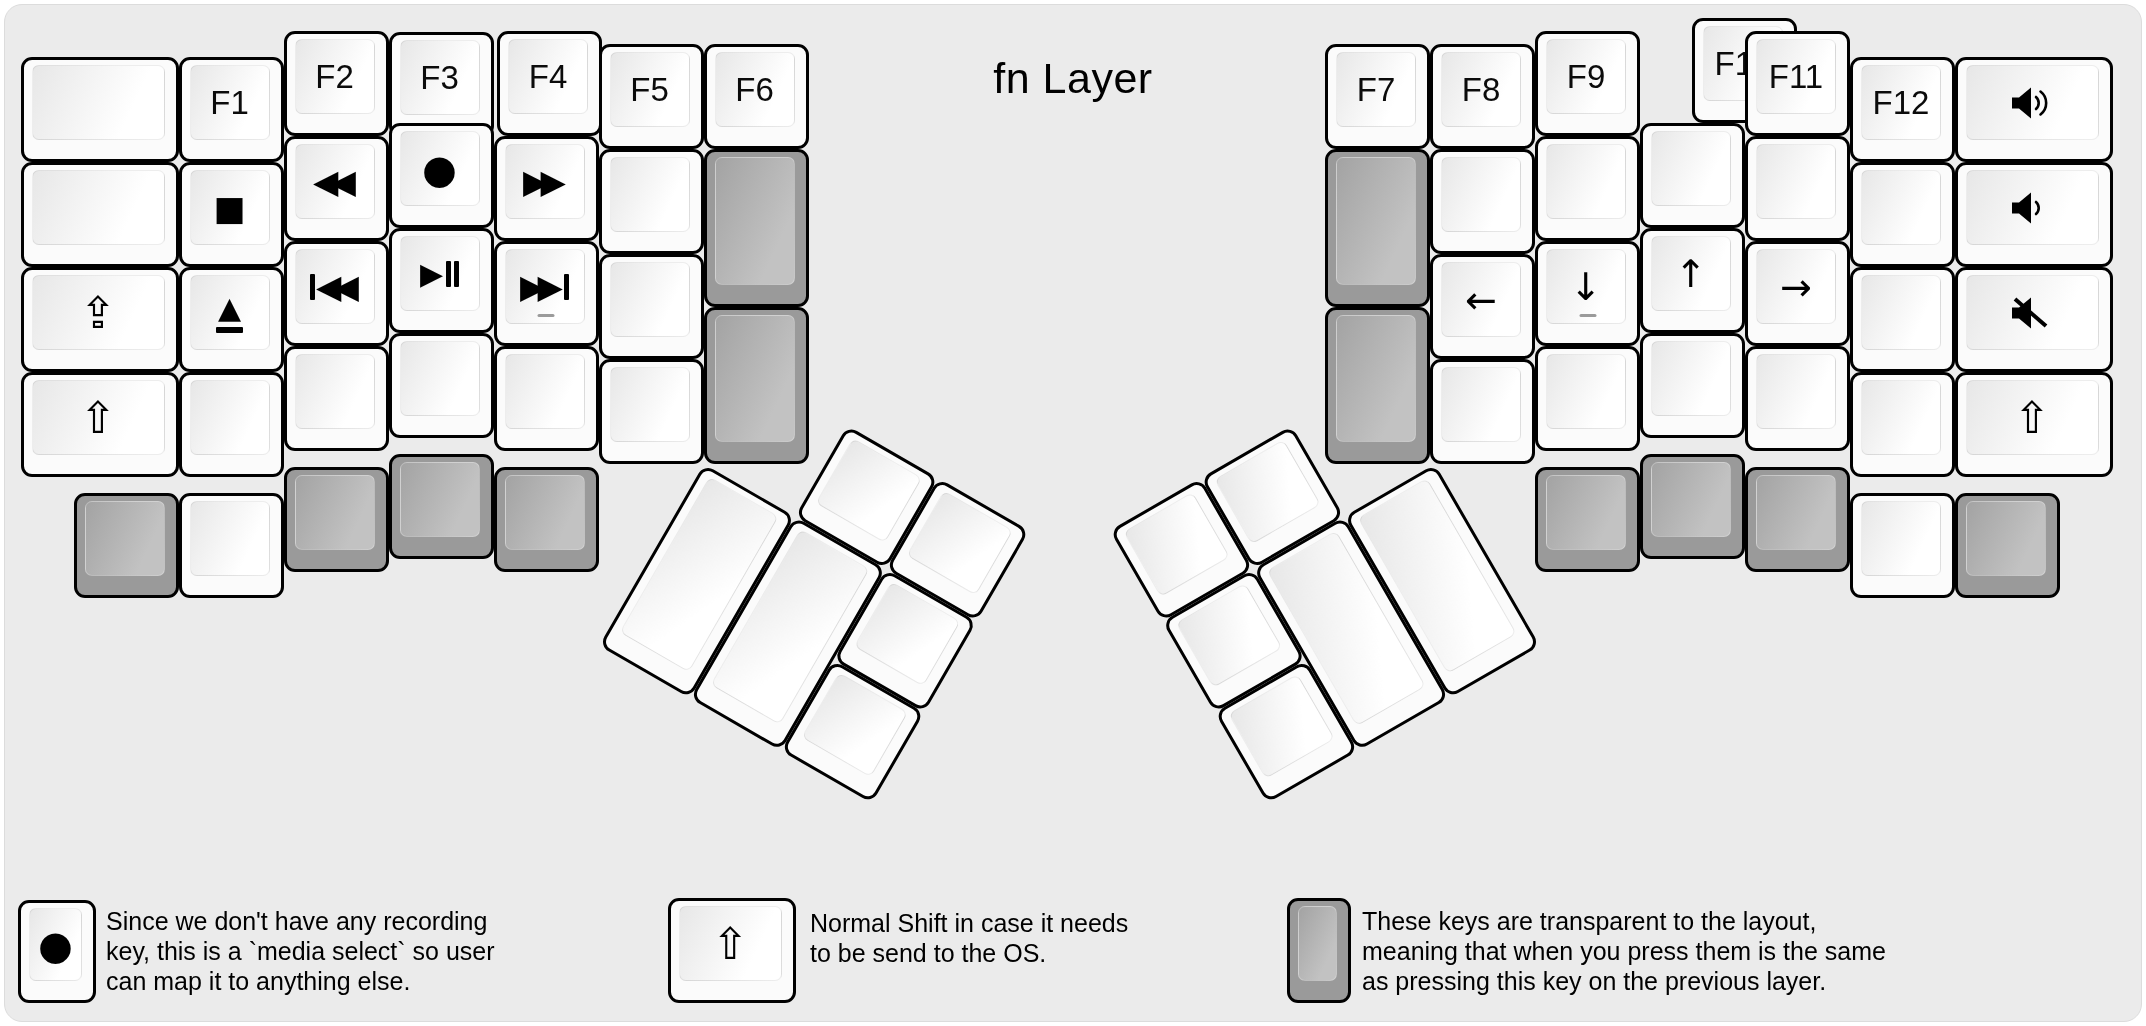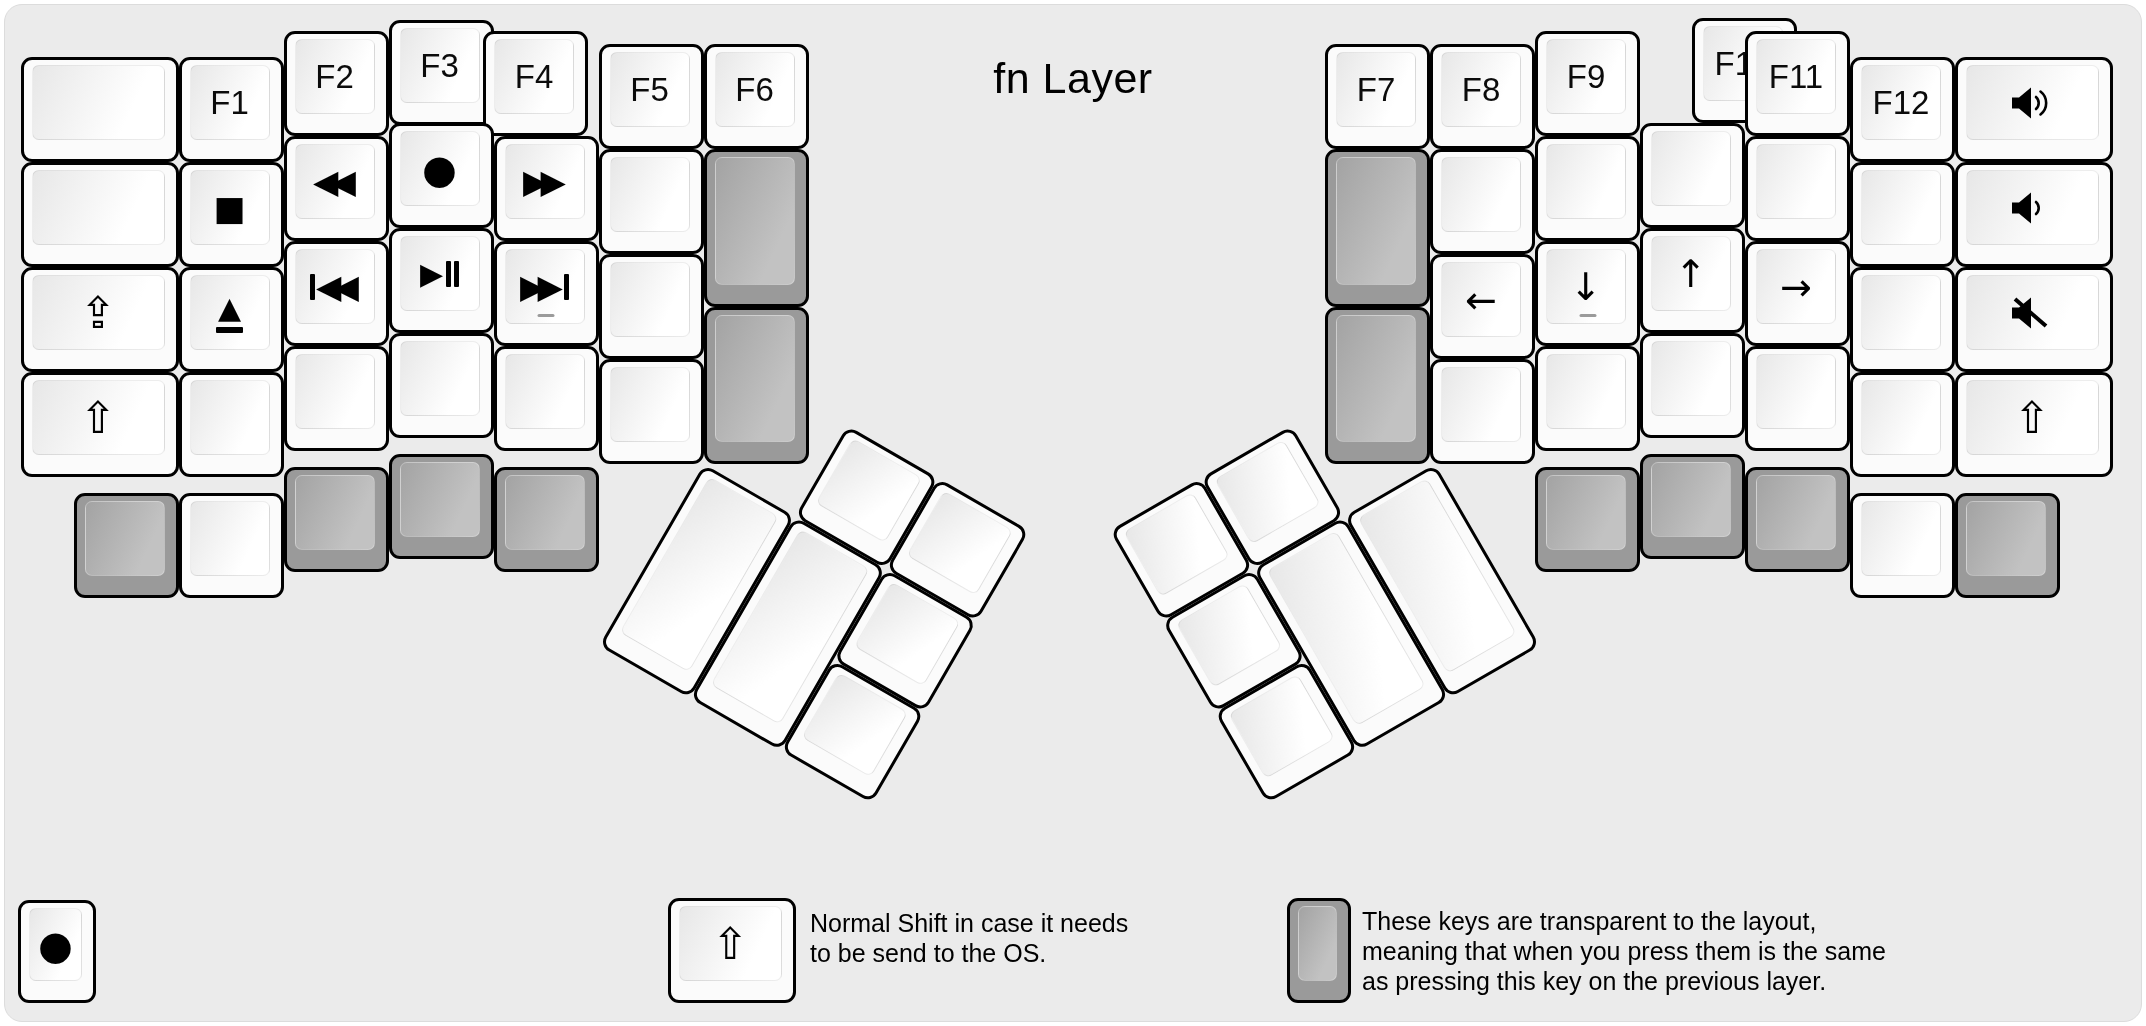--- a/index.html
+++ b/index.html
@@ -45,26 +45,26 @@
       <div class="key" style="left: 178.5px; top: 57px; width: 105px; height: 105px;">
         <div class="keytop">
           <span class="klabel">F1</span>
         </div>
       </div>
       <div class="key" style="left: 283.5px; top: 31px; width: 105px; height: 105px;">
         <div class="keytop">
           <span class="klabel">F2</span>
         </div>
       </div>
-      <div class="key" style="left: 388.5px; top: 20px; width: 105px; height: 105px;">
+      <div class="key" style="left: 388.5px; top: 32px; width: 105px; height: 105px;">
         <div class="keytop">
           <span class="klabel">F3</span>
         </div>
       </div>
-      <div class="key" style="left: 483px; top: 31px; width: 105px; height: 105px;">
+      <div class="key" style="left: 497px; top: 31px; width: 105px; height: 105px;">
         <div class="keytop">
           <span class="klabel">F4</span>
         </div>
       </div>
       <div class="key" style="left: 598.5px; top: 44px; width: 105px; height: 105px;">
         <div class="keytop">
           <span class="klabel">F5</span>
         </div>
       </div>
       <div class="key" style="left: 703.5px; top: 44px; width: 105px; height: 105px; text-decoration: underline;">
@@ -359,18 +359,21 @@
       </div>
       <div class="key" style="left: 668px; top: 898px; width: 128px; height: 105px;">
         <div class="keytop">
           <span class="sym" style="font-size: 44px;">⇧</span>
         </div>
       </div>
       <div class="key k-gray" style="left: 1287px; top: 898px; width: 64px; height: 105px;">
         <div class="keytop"></div>
       </div>
     </div>
+  <div class="legend-text" style="left:106px;top:906px;">Since we don't have any recording
+key, this is a `media select` so user
+can map it to anything else.</div>
   <div class="legend-text" style="left:1362px;top:906px;">These keys are transparent to the layout,
 meaning that when you press them is the same
 as pressing this key on the previous layer.</div>
   <div class="legend-text" style="left:810px;top:908px;">Normal Shift in case it needs
 to be send to the OS.</div>
 </div>
 
 </body></html>

